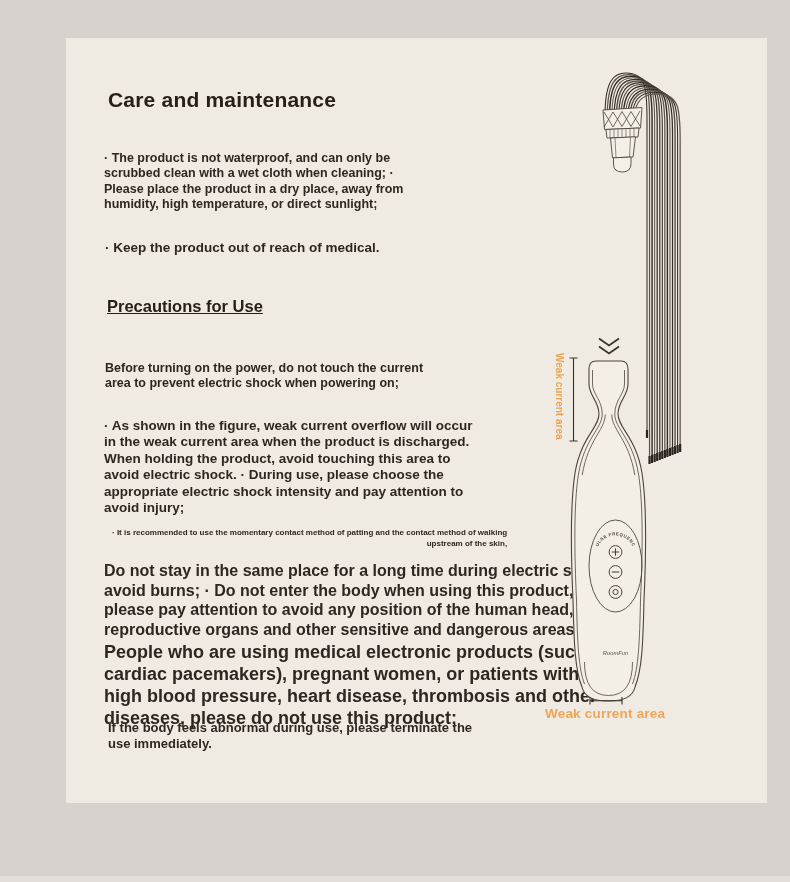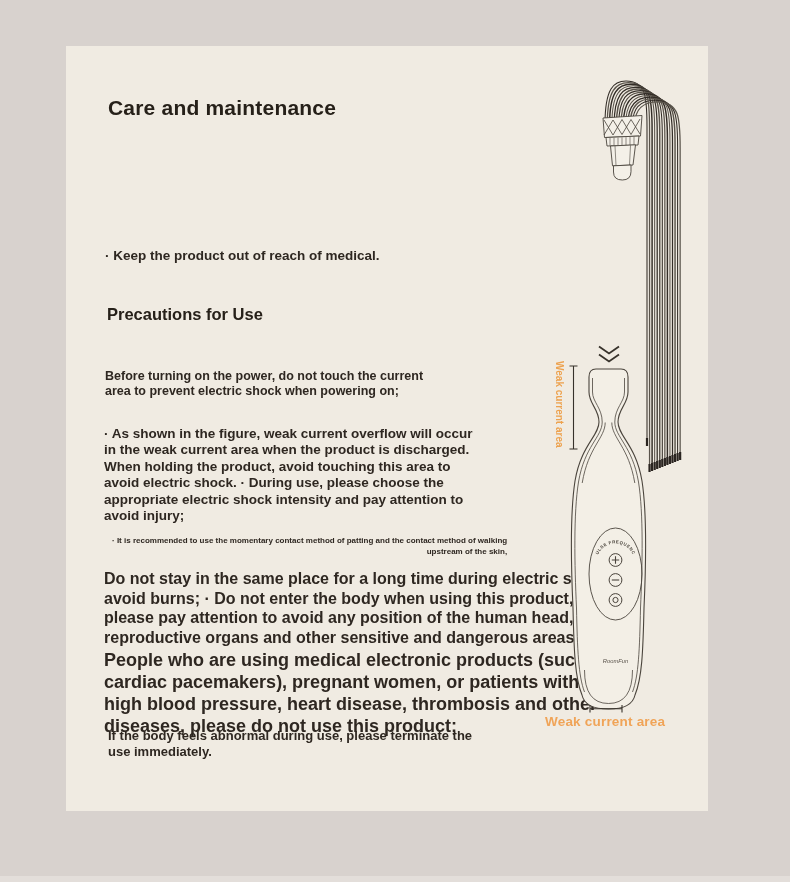--- a/index.html
+++ b/index.html
@@ -3,31 +3,31 @@
 <meta charset="utf-8">
 <style>
   html,body{margin:0;padding:0;}
   body{
     width:790px;height:882px;position:relative;overflow:hidden;
     background:#d8d2ce;
     font-family:"Liberation Sans",sans-serif;
     color:#2e2721;
   }
   .page{
-    position:absolute;left:66px;top:46px;width:642px;height:765px;
+    position:absolute;left:66px;top:38px;width:701px;height:765px;
     background:#f0ebe2;
   }
   .para{position:absolute;white-space:pre-line;font-weight:700;line-height:1.22;color:#2e2721;}
   .title{
     position:absolute;left:42px;top:50px;margin:0;
     font-size:21px;font-weight:700;letter-spacing:.2px;color:#262019;
   }
   .subtitle{
     position:absolute;left:41px;top:259px;margin:0;
-    font-size:16.5px;font-weight:700;color:#262019;
+    font-size:16.5px;font-weight:700;color:#262019;text-decoration:underline;
   }
   .p1{left:38px;top:113px;font-size:12.5px;}
   .p2{left:39px;top:202px;font-size:13.5px;}
   .p4{left:39px;top:323px;font-size:12.5px;}
   .p5{left:38px;top:380px;font-size:13.5px;}
   .p6{left:46px;top:490px;font-size:8px;line-height:1.35;text-align:right;}
   .p7{left:38px;top:523px;font-size:16px;}
   .p8{left:38px;top:604px;font-size:18px;}
   .p9{left:42px;top:682px;font-size:13px;}
   .illo{position:absolute;left:474px;top:22px;width:170px;height:690px;}
@@ -40,20 +40,24 @@
     background:#e3deda;
   }
 </style>
 </head>
 <body>
 
 <div class="page">
 
   <h1 class="title">Care and maintenance</h1>
 
+  <div class="para p1">· The product is not waterproof, and can only be
+scrubbed clean with a wet cloth when cleaning; ·
+Please place the product in a dry place, away from
+humidity, high temperature, or direct sunlight;</div>
 
   <div class="para p2">· Keep the product out of reach of medical.</div>
 
   <h2 class="subtitle">Precautions for Use</h2>
 
   <div class="para p5">· As shown in the figure, weak current overflow will occur
 in the weak current area when the product is discharged.
 When holding the product, avoid touching this area to
 avoid electric shock. · During use, please choose the
 appropriate electric shock intensity and pay attention to

